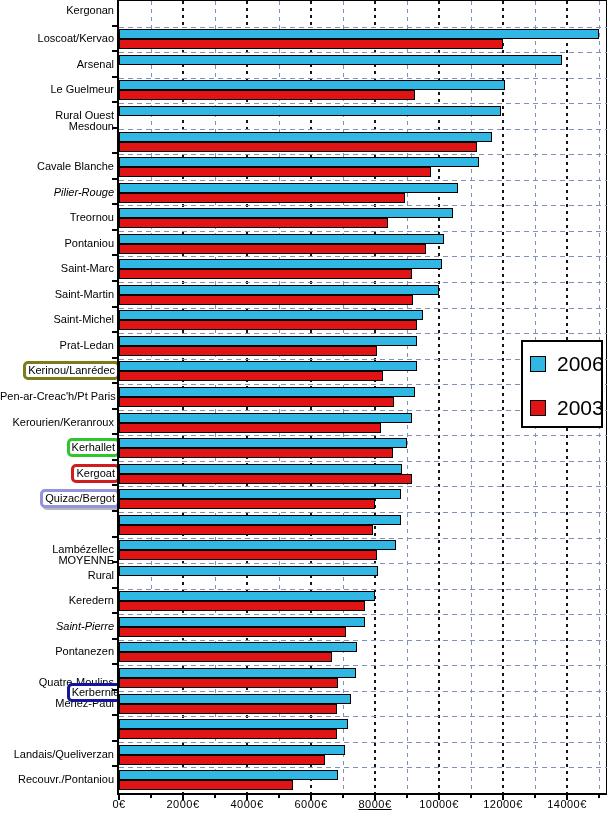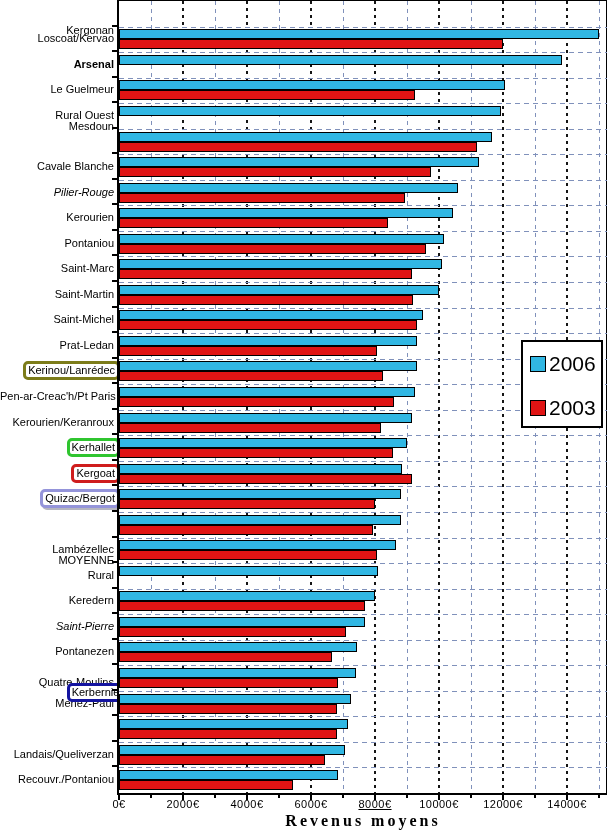--- a/index.html
+++ b/index.html
@@ -46,42 +46,42 @@
   }
   .x-title{
     position:absolute;left:119px;top:812px;width:488px;text-align:center;
     font-family:"Liberation Serif","DejaVu Serif",serif;
     font-weight:bold;font-size:16px;letter-spacing:3px;
   }
   .legend{
     position:absolute;left:402px;top:339px;width:82px;height:88px;
     box-sizing:border-box;background:#fff;border:2px solid #000;z-index:6;
   }
-  .legend-item{position:absolute;left:7px;display:flex;align-items:center;gap:3px;}
+  .legend-item{position:absolute;left:7px;display:flex;align-items:center;gap:11px;}
   .legend-item-0{top:9px;}
   .legend-item-1{top:53px;}
   .legend-swatch{width:16px;height:16px;box-sizing:border-box;border:1px solid #000;flex:0 0 auto;}
   .legend-label{font-size:21px;line-height:26px;}
   .layer{position:absolute;left:0;top:0;width:100%;height:100%;}
 </style>
 </head>
 <body>
 
 <div class="figure">
 
   <div class="layer" id="labels-layer">
-      <div class="cat-label" style="top: 22px;">Kergonan</div>
+      <div class="cat-label" style="top: 2px;">Kergonan</div>
       <div class="cat-label" style="top: 30.3226px;">Loscoat/Kervao</div>
-      <div class="cat-label" style="top: 55.871px; font-weight: bold;">Arsenal</div>
+      <div class="cat-label" style="top: 55.871px;">Arsenal</div>
       <div class="cat-label" style="top: 81.4194px;">Le Guelmeur</div>
       <div class="cat-label" style="top: 106.968px;">Rural Ouest</div>
       <div class="cat-label" style="top: 118px;">Mesdoun</div>
       <div class="cat-label" style="top: 158.065px;">Cavale Blanche</div>
       <div class="cat-label" style="top: 183.613px; font-style: italic;">Pilier-Rouge</div>
-      <div class="cat-label" style="top: 209.161px;">Kerourien</div>
+      <div class="cat-label" style="top: 209.161px;">Treornou</div>
       <div class="cat-label" style="top: 234.71px;">Pontaniou</div>
       <div class="cat-label" style="top: 260.258px;">Saint-Marc</div>
       <div class="cat-label" style="top: 285.806px;">Saint-Martin</div>
       <div class="cat-label" style="top: 311.355px;">Saint-Michel</div>
       <div class="cat-label" style="top: 336.903px;">Prat-Ledan</div>
       <div class="cat-label" style="top: 362.452px;"><span class="hl-box" style="border-color: rgb(124, 124, 26);">Kerinou/Lanrédec</span></div>
       <div class="cat-label" style="top: 388px;">Pen-ar-Creac'h/Pt Paris</div>
       <div class="cat-label" style="top: 413.548px;">Kerourien/Keranroux</div>
       <div class="cat-label" style="top: 439.097px;"><span class="hl-box" style="border-color: rgb(47, 197, 47);">Kerhallet</span></div>
       <div class="cat-label" style="top: 464.645px;"><span class="hl-box" style="border-color: rgb(207, 29, 29);">Kergoat</span></div>
@@ -269,14 +269,13 @@
       <div class="xtick-label" style="left: 407px;">10000€</div>
       <div class="xtick-minor" style="left: 470px;"></div>
       <div class="xtick-major" style="left: 502px;"></div>
       <div class="xtick-label" style="left: 471px;">12000€</div>
       <div class="xtick-minor" style="left: 534px;"></div>
       <div class="xtick-major" style="left: 566px;"></div>
       <div class="xtick-label" style="left: 535px;">14000€</div>
       <div class="xtick-minor" style="left: 598px;"></div>
     </div>
 
-  <div class="x-title">Revenus moyens</div>
 </div>
 
 </body></html>

